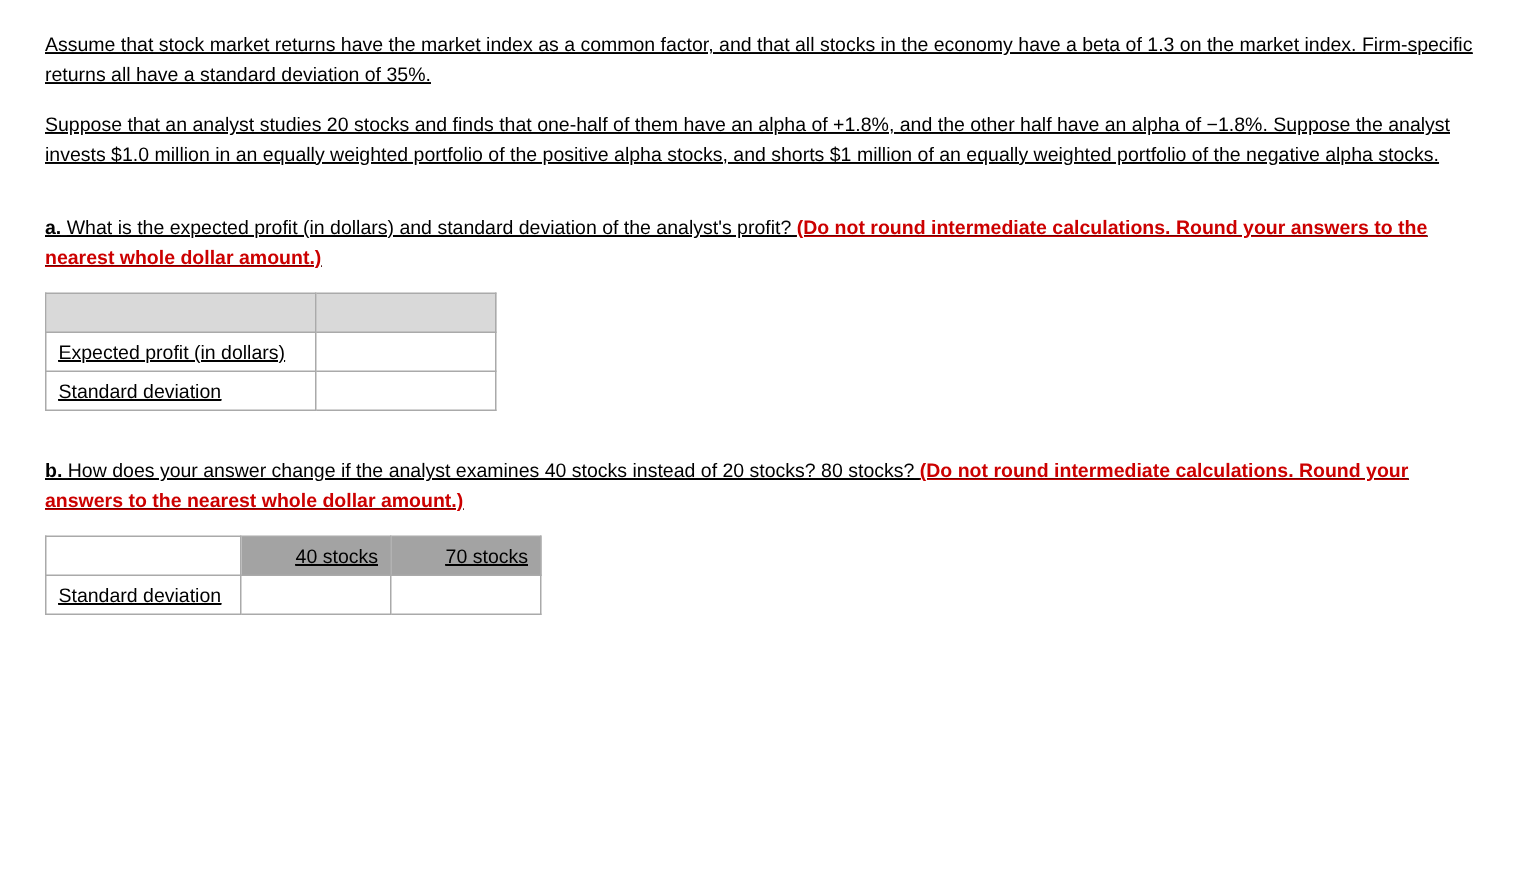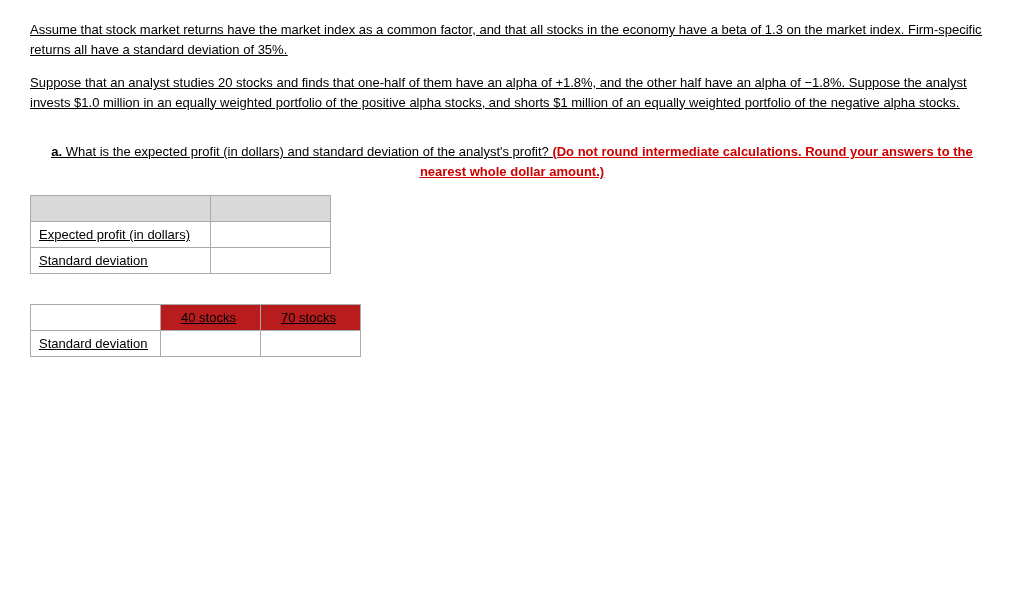--- a/index.html
+++ b/index.html
@@ -31,21 +31,20 @@
       font-weight: bold;
     }
 
     .section {
       margin-bottom: 30px;
     }
 
     .question-text {
       margin-bottom: 14px;
       line-height: 1.5;
-      text-align: center;
     }
 
     
     .table-a {
       border-collapse: collapse;
       margin-top: 10px;
       margin-bottom: 20px;
     }
 
     .table-a td {
@@ -92,23 +91,23 @@
       margin-top: 10px;
     }
 
     .table-b td, .table-b th {
       border: 1px solid #aaaaaa;
       padding: 4px 8px;
       height: 26px;
     }
 
     .table-b th {
-      background: #b91c1c;
+      background: #a3a3a3;
       font-weight: normal;
-      text-align: left;
+      text-align: right;
       width: 100px;
       padding-left: 20px;
     }
 
     .table-b td.label-cell {
       width: 130px;
       background: #ffffff;
     }
 
     .table-b td.input-cell {
@@ -163,20 +162,24 @@
       <td class="label-cell">Standard deviation</td>
       <td class="input-cell">
         <input type="text" value="" style="">
       </td>
     </tr>
   </tbody>
     </table>
 </div>
 
 <div class="section">
+  <p class="question-text">
+    <span class="question-label">b.</span>
+    <span> <span>How does your answer change if the analyst examines 40 stocks instead of 20 stocks? 80 stocks?</span> <span class="red-bold">(Do not round intermediate calculations. Round your answers to the nearest whole dollar amount.)</span></span>
+  </p>
 
   <table class="table-b">
     <tbody>
         <tr>
       <td class="corner-cell"></td>
       <th>40 stocks</th>
       <th>70 stocks</th>
     </tr>
     <tr>
       <td class="label-cell">Standard deviation</td>

